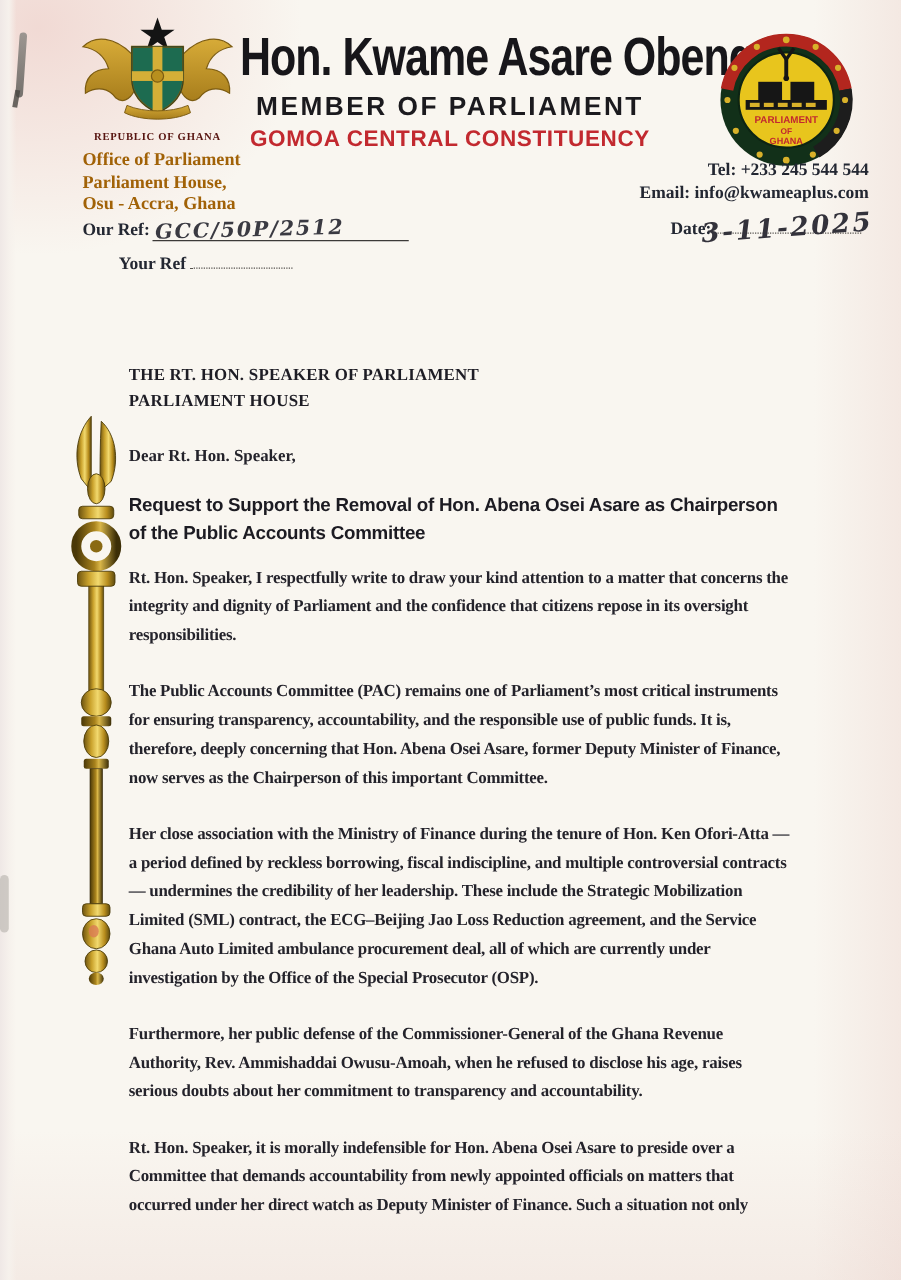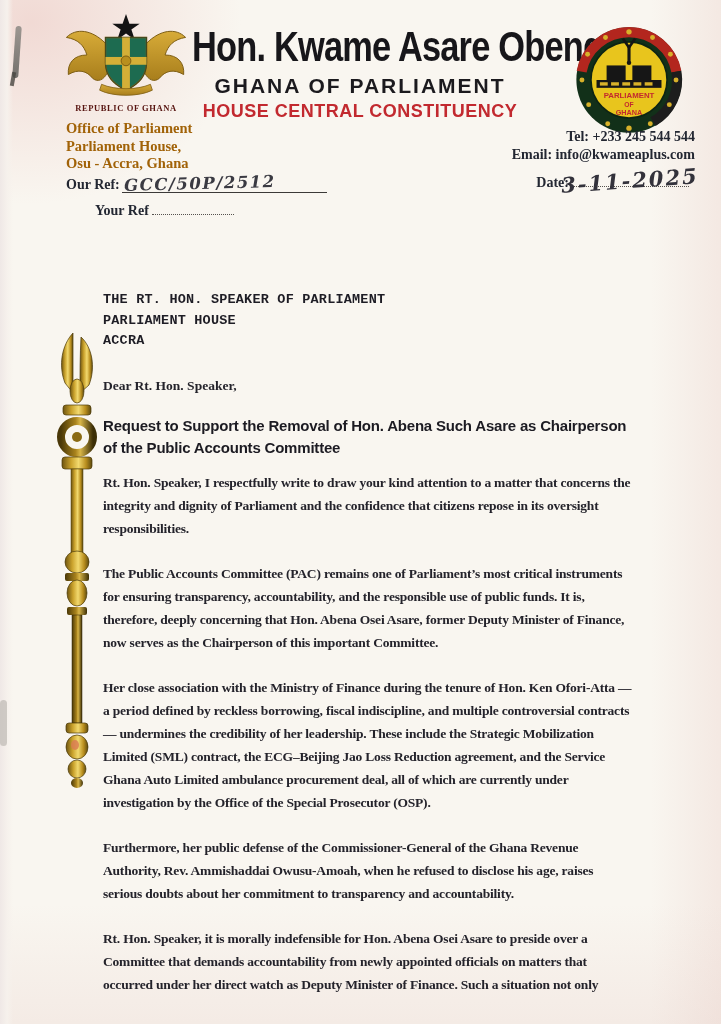--- a/index.html
+++ b/index.html
@@ -48,21 +48,21 @@
   .date-row{position:relative;margin-top:10px;padding-right:6px;text-align:right;}
   .date-dotted{display:inline-block;width:118px;border-bottom:1.8px dotted #55524e;height:12px;margin-left:2px;}
   .hand-date{position:absolute;right:-4px;bottom:2px;font-size:21px;letter-spacing:2px;
     transform:rotate(-4deg);white-space:nowrap;color:#33323b;}
 
   
   .mace{position:absolute;left:44px;top:331px;width:64px;height:482px;}
 
   
   .letter{position:absolute;left:103px;top:290px;width:531px;}
-  .recipient{font-weight:bold;font-size:13.5px;line-height:20.5px;letter-spacing:.2px;color:#1e1d25;margin:0 0 26px 0;font-family:Liberation Mono, monospace;}
+  .recipient{font-weight:bold;font-size:13.5px;line-height:20.5px;letter-spacing:.2px;color:#1e1d25;margin:0 0 26px 0;}
   .salutation{font-weight:bold;font-size:13.5px;margin:0 0 21px 0;color:#24232b;}
   .subject{font-family:"Liberation Sans",sans-serif;font-weight:bold;font-size:15px;line-height:22px;
     letter-spacing:-.2px;color:#1c1b22;margin:0 0 4px 0;}
   .para{font-weight:bold;font-size:13.5px;line-height:23px;letter-spacing:-.2px;margin:12px 0 22px 0;color:#24232b;}
 </style>
 </head>
 <body>
 
 <div class="page">
 
@@ -95,22 +95,22 @@
       <rect x="44" y="46" width="42" height="8" fill="#d4af37"></rect>
       <circle cx="65" cy="50" r="5" fill="#b88f1e" stroke="#7c5c12"></circle>
 
       <path d="M38,80 C52,87 78,87 92,80 L90,74 C76,80 54,80 40,74 Z" fill="url(#gEagle)" stroke="#7c5c12" stroke-width="0.8"></path>
     </svg>
     <div class="coat-caption">REPUBLIC OF GHANA</div>
   </div>
 
   <div class="head-center">
     <div class="mp-name">Hon. Kwame Asare Obeng</div>
-    <div class="mp-title">GHANA OF PARLIAMENT</div>
-    <div class="mp-const">HOUSE CENTRAL CONSTITUENCY</div>
+    <div class="mp-title">MEMBER OF PARLIAMENT</div>
+    <div class="mp-const">GOMOA CENTRAL CONSTITUENCY</div>
   </div>
 
   <svg class="seal" viewBox="0 0 100 100">
     <circle cx="50" cy="50" r="47" fill="#123019"></circle>
     <path d="M7.7,42.5 A43,43 0 0 1 92.3,42.5" fill="none" stroke="#b3261e" stroke-width="9"></path>
     <path d="M92.3,42.5 A43,43 0 0 1 71.5,87.2" fill="none" stroke="#1d1d1d" stroke-width="9"></path>
     <g fill="#d8b12a">
       <circle cx="50" cy="7" r="2.4"></circle>
         <circle cx="29" cy="12" r="2.2"></circle>
         <circle cx="71" cy="12" r="2.2"></circle>
@@ -210,24 +210,23 @@
     <ellipse cx="31" cy="416" rx="11" ry="12" fill="url(#gMace)" stroke="#4a3a08" stroke-width="0.7"></ellipse>
     <ellipse cx="29" cy="414" rx="4" ry="5" fill="#d97a52" opacity="0.8"></ellipse>
     <ellipse cx="31" cy="438" rx="9" ry="9" fill="url(#gMace)" stroke="#4a3a08" stroke-width="0.7"></ellipse>
     <ellipse cx="31" cy="452" rx="6" ry="5" fill="url(#gMaceD)"></ellipse>
   </svg>
 
   <div class="letter">
     <div class="recipient">
       <div>THE RT. HON. SPEAKER OF PARLIAMENT</div>
       <div>PARLIAMENT HOUSE</div>
-      <div>ACCRA</div>
     </div>
     <p class="salutation">Dear Rt. Hon. Speaker,</p>
-    <p class="subject">Request to Support the Removal of Hon. Abena Such Asare as Chairperson of the Public Accounts Committee</p>
+    <p class="subject">Request to Support the Removal of Hon. Abena Osei Asare as Chairperson of the Public Accounts Committee</p>
     <p class="para">Rt. Hon. Speaker, I respectfully write to draw your kind attention to a matter that concerns the integrity and dignity of Parliament and the confidence that citizens repose in its oversight responsibilities.</p>
     <p class="para">The Public Accounts Committee (PAC) remains one of Parliament’s most critical instruments for ensuring transparency, accountability, and the responsible use of public funds. It is, therefore, deeply concerning that Hon. Abena Osei Asare, former Deputy Minister of Finance, now serves as the Chairperson of this important Committee.</p>
     <p class="para">Her close association with the Ministry of Finance during the tenure of Hon. Ken Ofori-Atta — a period defined by reckless borrowing, fiscal indiscipline, and multiple controversial contracts — undermines the credibility of her leadership. These include the Strategic Mobilization Limited (SML) contract, the ECG–Beijing Jao Loss Reduction agreement, and the Service Ghana Auto Limited ambulance procurement deal, all of which are currently under investigation by the Office of the Special Prosecutor (OSP).</p>
     <p class="para">Furthermore, her public defense of the Commissioner-General of the Ghana Revenue Authority, Rev. Ammishaddai Owusu-Amoah, when he refused to disclose his age, raises serious doubts about her commitment to transparency and accountability.</p>
     <p class="para">Rt. Hon. Speaker, it is morally indefensible for Hon. Abena Osei Asare to preside over a Committee that demands accountability from newly appointed officials on matters that occurred under her direct watch as Deputy Minister of Finance. Such a situation not only</p>
   </div>
 
 </div>
 
 </body></html>

